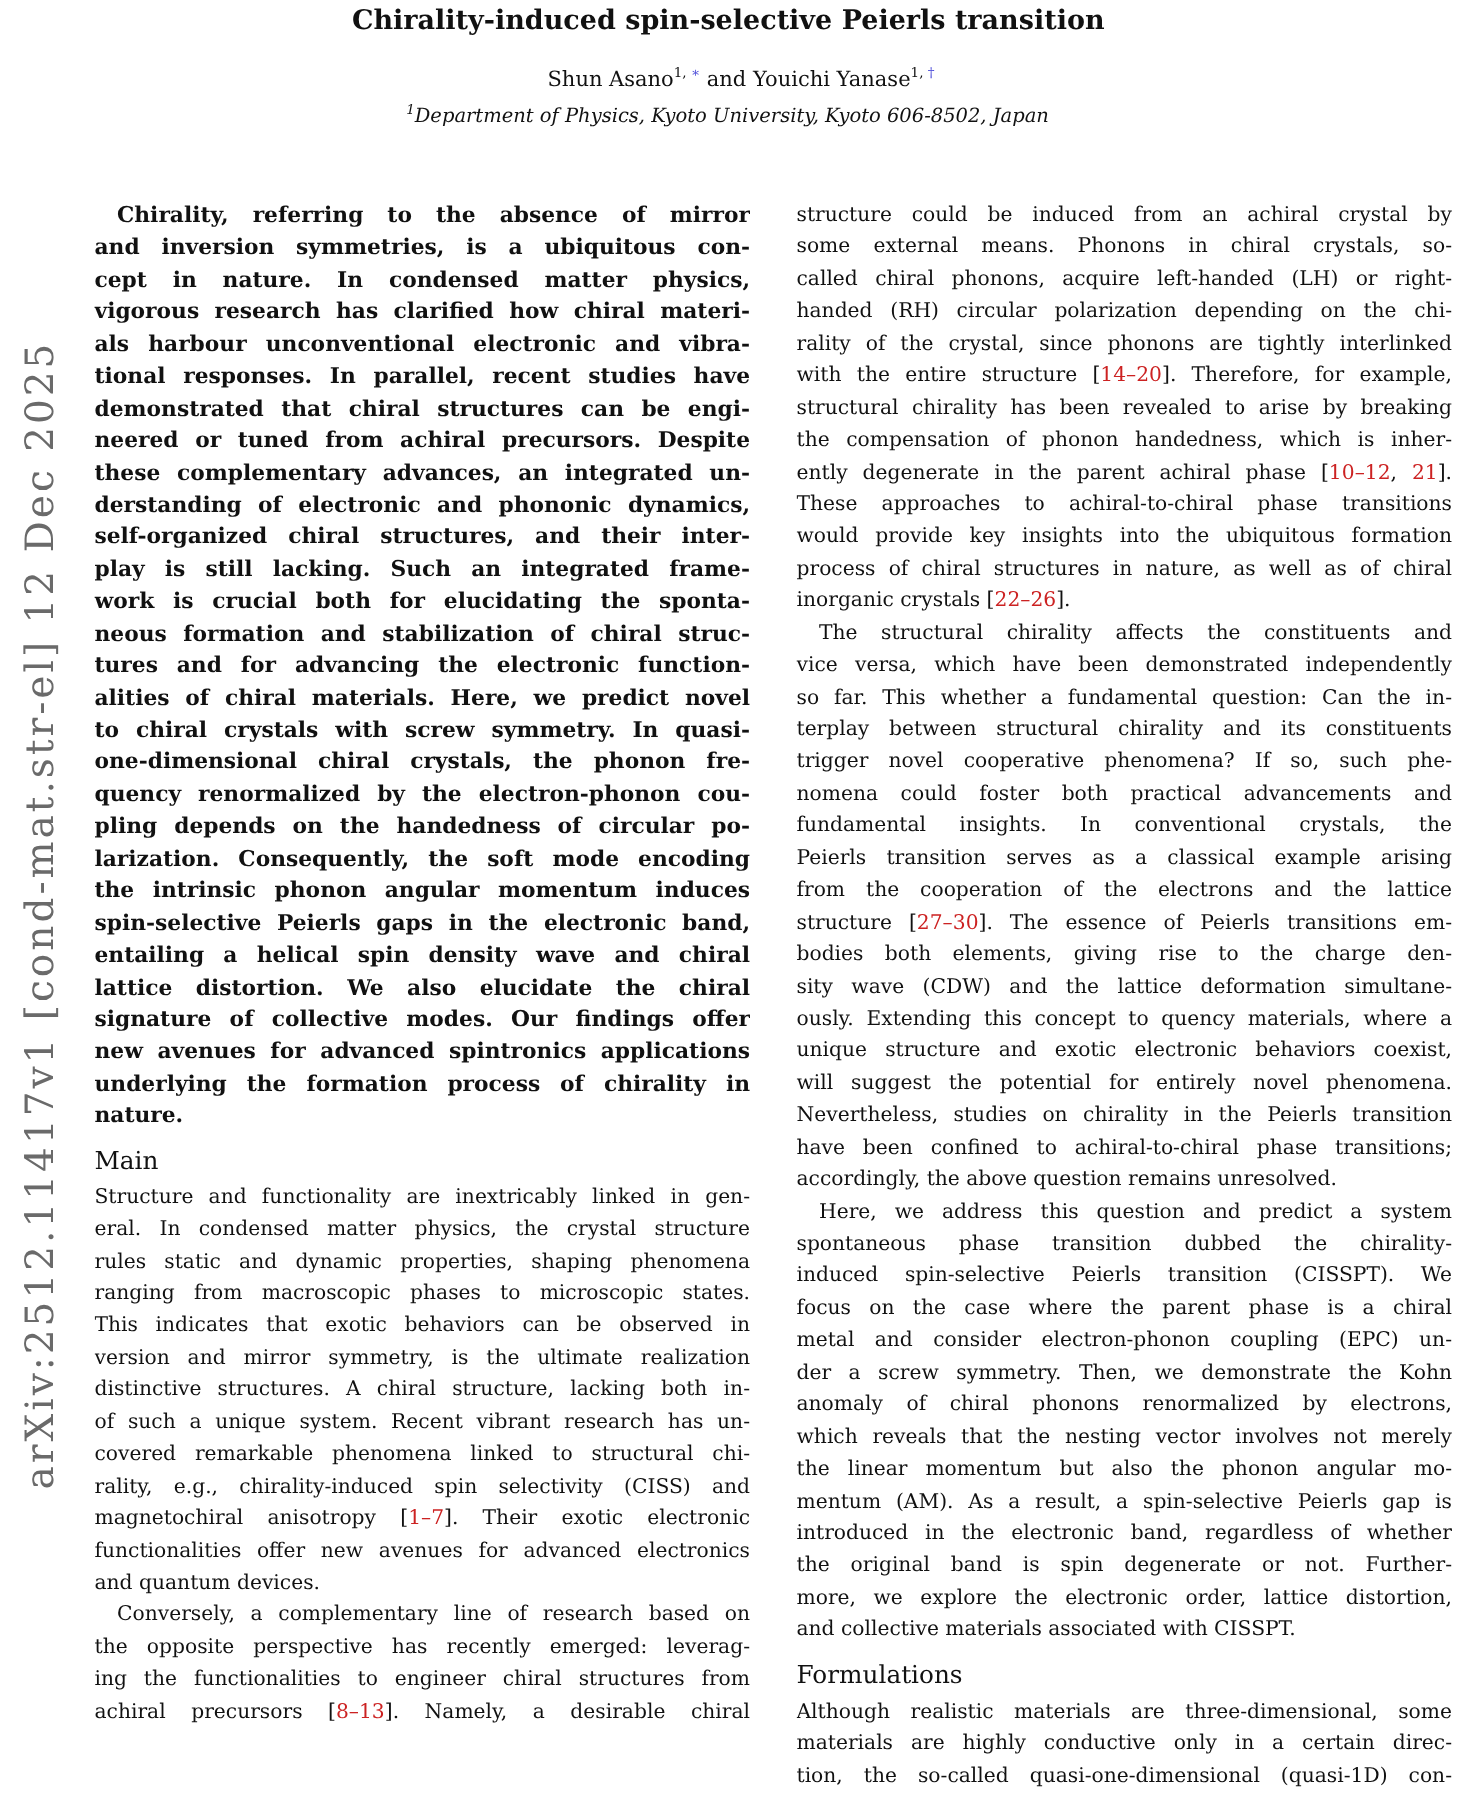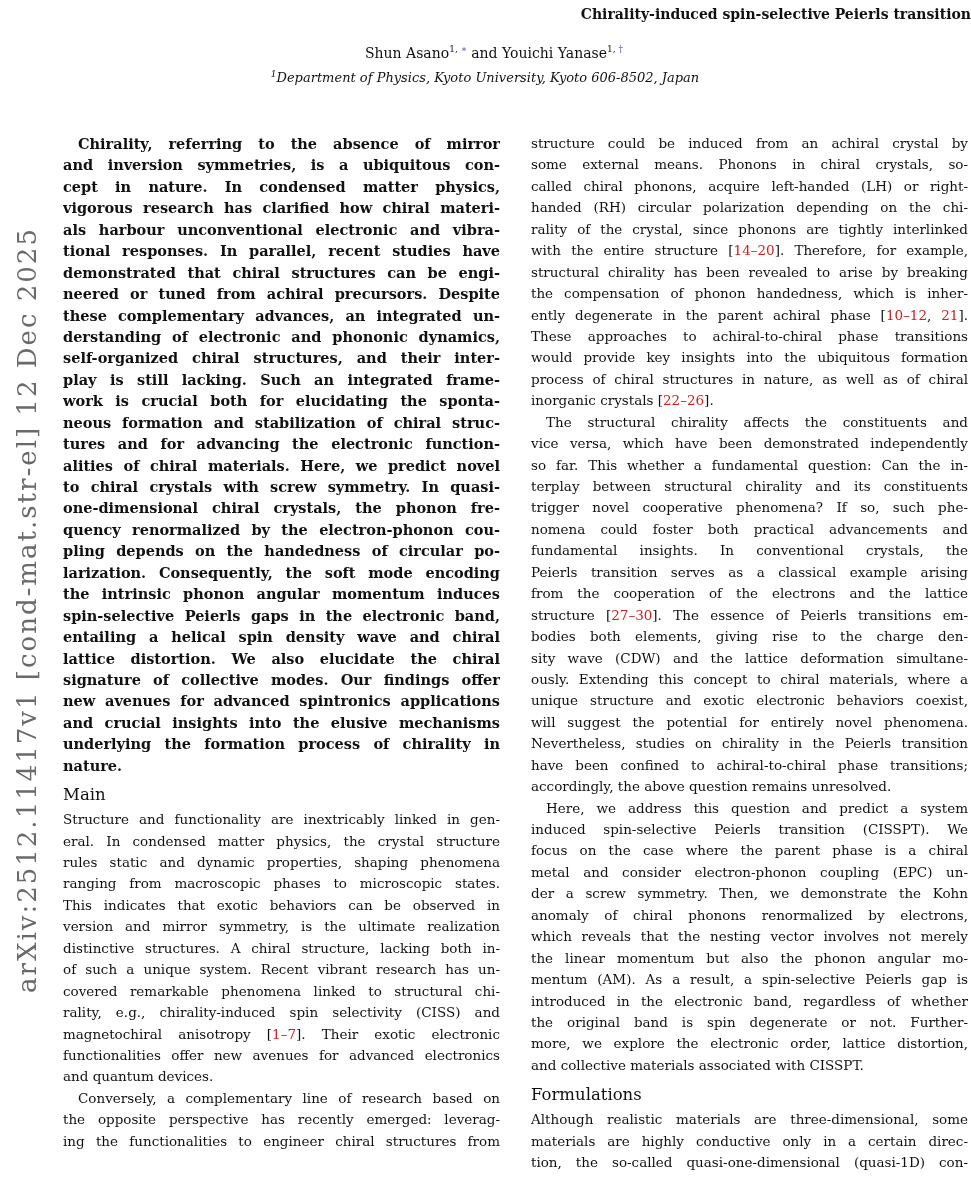--- a/index.html
+++ b/index.html
@@ -14,21 +14,21 @@
     overflow:hidden;font-family:"DejaVu Serif", serif;color:var(--ink);
   }
   .arxiv{
     position:absolute;left:6px;top:228px;height:765px;width:42px;
     writing-mode:vertical-rl;transform:rotate(180deg);
     text-align:center;font-size:26px;line-height:42px;letter-spacing:2px;
     color:var(--arxiv-gray);white-space:nowrap;
   }
   .title{
     position:absolute;left:0;right:0;top:2px;margin:0;
-    text-align:right;font-size:14px;font-weight:bold;line-height:24px;
+    text-align:center;font-size:18px;font-weight:bold;line-height:24px;
   }
   .authors{
     position:absolute;left:0;right:0;top:43px;
     text-align:center;font-size:14px;line-height:20px;padding-left:17px;
   }
   .authors sup{font-size:9px;line-height:0;}
   .mark{color:var(--mark-blue);cursor:pointer;}
   .affil{
     position:absolute;left:0;right:1px;top:69px;
     text-align:center;font-style:italic;font-size:13px;line-height:18px;
@@ -89,21 +89,20 @@
         <div class="line">one-dimensional chiral crystals, the phonon fre-</div>
         <div class="line">quency renormalized by the electron-phonon cou-</div>
         <div class="line">pling depends on the handedness of circular po-</div>
         <div class="line">larization. Consequently, the soft mode encoding</div>
         <div class="line">the intrinsic phonon angular momentum induces</div>
         <div class="line">spin-selective Peierls gaps in the electronic band,</div>
         <div class="line">entailing a helical spin density wave and chiral</div>
         <div class="line">lattice distortion.  We also elucidate the chiral</div>
         <div class="line">signature of collective modes. Our findings offer</div>
         <div class="line">new avenues for advanced spintronics applications</div>
-        <div class="line">and crucial insights into the elusive mechanisms</div>
         <div class="line">underlying the formation process of chirality in</div>
         <div class="line end">nature.</div>
       </div>
       <div class="heading">Main</div>
       <div class="block">
         <div class="line">Structure and functionality are inextricably linked in gen-</div>
         <div class="line">eral.  In condensed matter physics, the crystal structure</div>
         <div class="line">rules static and dynamic properties, shaping phenomena</div>
         <div class="line">ranging from macroscopic phases to microscopic states.</div>
         <div class="line">This indicates that exotic behaviors can be observed in</div>
@@ -113,20 +112,21 @@
         <div class="line">covered remarkable phenomena linked to structural chi-</div>
         <div class="line">rality, e.g., chirality-induced spin selectivity (CISS) and</div>
         <div class="line">magnetochiral anisotropy [<span class="ref">1–7</span>].  Their exotic electronic</div>
         <div class="line">functionalities offer new avenues for advanced electronics</div>
         <div class="line end">and quantum devices.</div>
       </div>
       <div class="block">
         <div class="line ind">Conversely, a complementary line of research based on</div>
         <div class="line">the opposite perspective has recently emerged: leverag-</div>
         <div class="line">ing the functionalities to engineer chiral structures from</div>
+        <div class="line">achiral precursors [<span class="ref">8–13</span>].  Namely, a desirable chiral</div>
       </div>
     </div>
   <div class="col col-right" id="col-right">
       <div class="block">
         <div class="line">structure could be induced from an achiral crystal by</div>
         <div class="line">some external means.  Phonons in chiral crystals, so-</div>
         <div class="line">called chiral phonons, acquire left-handed (LH) or right-</div>
         <div class="line">handed (RH) circular polarization depending on the chi-</div>
         <div class="line">rality of the crystal, since phonons are tightly interlinked</div>
         <div class="line">with the entire structure [<span class="ref">14–20</span>]. Therefore, for example,</div>
@@ -144,29 +144,30 @@
         <div class="line">so far.  This whether a fundamental question:  Can the in-</div>
         <div class="line">terplay between structural chirality and its constituents</div>
         <div class="line">trigger novel cooperative phenomena?  If so, such phe-</div>
         <div class="line">nomena could foster both practical advancements and</div>
         <div class="line">fundamental insights.   In conventional crystals, the</div>
         <div class="line">Peierls transition serves as a classical example arising</div>
         <div class="line">from the cooperation of the electrons and the lattice</div>
         <div class="line">structure [<span class="ref">27–30</span>]. The essence of Peierls transitions em-</div>
         <div class="line">bodies both elements, giving rise to the charge den-</div>
         <div class="line">sity wave (CDW) and the lattice deformation simultane-</div>
-        <div class="line">ously. Extending this concept to chiral materials, where a</div>
+        <div class="line">ously. Extending this concept to quency materials, where a</div>
         <div class="line">unique structure and exotic electronic behaviors coexist,</div>
         <div class="line">will suggest the potential for entirely novel phenomena.</div>
         <div class="line">Nevertheless, studies on chirality in the Peierls transition</div>
         <div class="line">have been confined to achiral-to-chiral phase transitions;</div>
         <div class="line end">accordingly, the above question remains unresolved.</div>
       </div>
       <div class="block">
         <div class="line ind">Here, we address this question and predict a system</div>
+        <div class="line">spontaneous phase transition dubbed the chirality-</div>
         <div class="line">induced spin-selective Peierls transition (CISSPT). We</div>
         <div class="line">focus on the case where the parent phase is a chiral</div>
         <div class="line">metal and consider electron-phonon coupling (EPC) un-</div>
         <div class="line">der a screw symmetry. Then, we demonstrate the Kohn</div>
         <div class="line">anomaly of chiral phonons renormalized by electrons,</div>
         <div class="line">which reveals that the nesting vector involves not merely</div>
         <div class="line">the linear momentum but also the phonon angular mo-</div>
         <div class="line">mentum (AM). As a result, a spin-selective Peierls gap is</div>
         <div class="line">introduced in the electronic band, regardless of whether</div>
         <div class="line">the original band is spin degenerate or not.  Further-</div>

